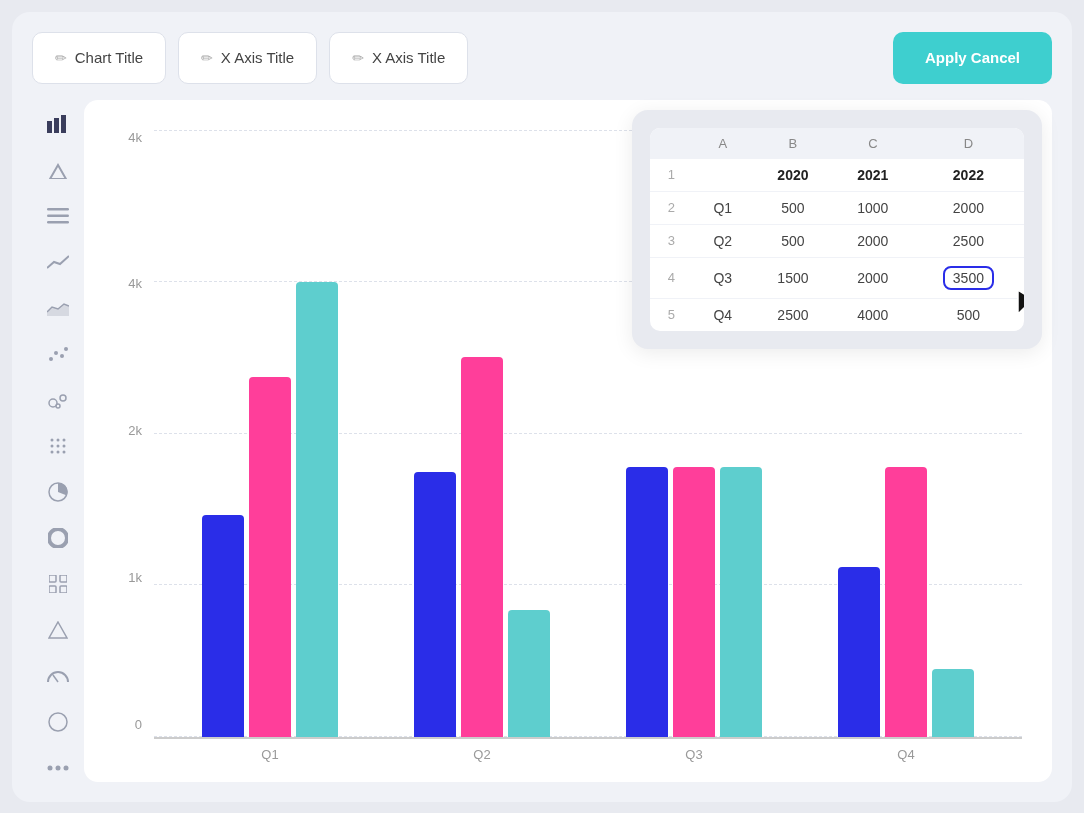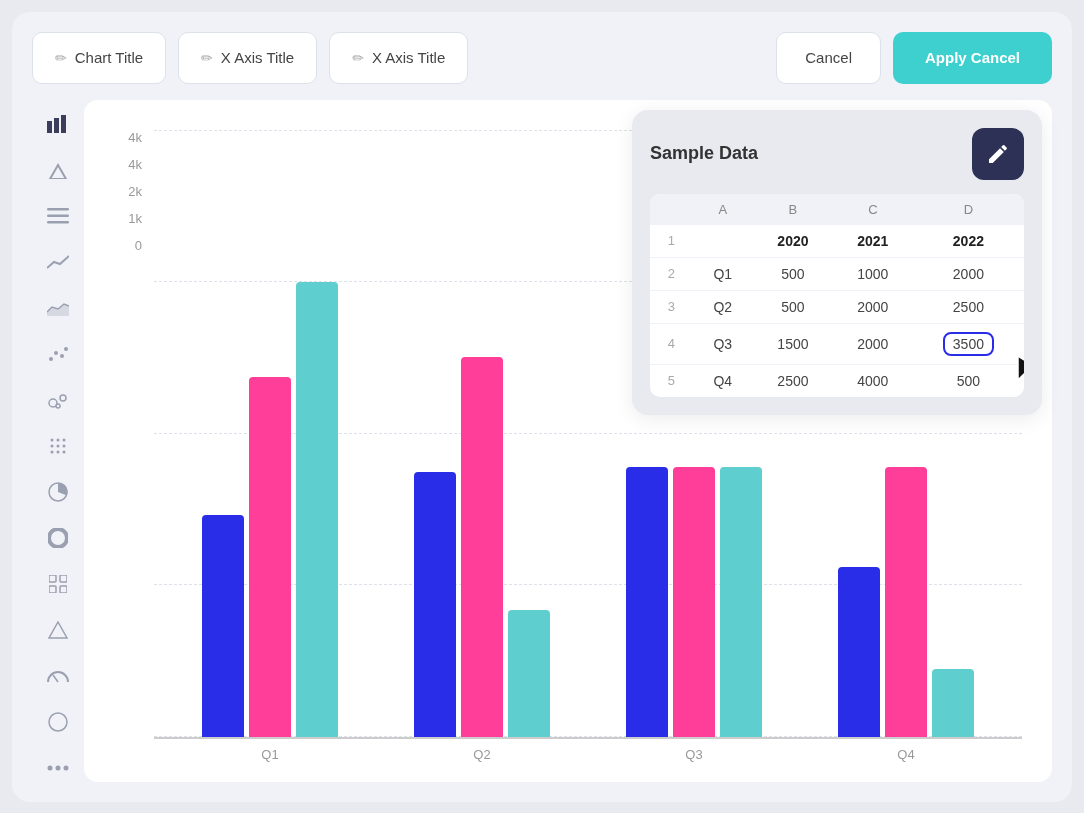--- a/index.html
+++ b/index.html
@@ -110,21 +110,21 @@
     }
     .chart-inner {
       flex: 1;
       display: flex;
       position: relative;
     }
     .y-axis {
       width: 50px;
       display: flex;
       flex-direction: column;
-      justify-content: flex-start;
+      justify-content: space-between;
       align-items: flex-end;
       padding-right: 12px;
       padding-bottom: 30px;
       color: #999;
       font-size: 13px;
       gap: 12px;
     }
     .chart-plot {
       flex: 1;
       display: flex;
@@ -266,23 +266,20 @@
     </button>
     <button class="toolbar-btn">
       <span class="edit-icon">✏</span>
       <span>X Axis Title</span>
     </button>
     <button class="toolbar-btn">
       <span class="edit-icon">✏</span>
       <span>X Axis Title</span>
     </button>
     <div class="toolbar-spacer"></div>
-    <button class="cancel-btn">
-      <span>Cancel</span>
-    </button>
     <button class="apply-btn">
       <span>Apply Cancel</span>
     </button>
   </div>
 
   <div class="content-area">
 
     <div class="sidebar">
       <div class="sidebar-icon active">
         <svg width="22" height="18" viewBox="0 0 22 18" fill="none">
@@ -437,28 +434,20 @@
           <div class="x-axis">
             <span class="x-label">Q1</span>
             <span class="x-label">Q2</span>
             <span class="x-label">Q3</span>
             <span class="x-label">Q4</span>
           </div>
         </div>
       </div>
 
       <div class="sample-data-panel">
-        <div class="panel-header">
-          <span class="panel-title">Sample Data</span>
-          <div class="panel-edit-btn">
-            <svg width="24" height="24" viewBox="0 0 24 24" fill="none">
-              <path d="M3 17.25V21h3.75L17.81 9.94l-3.75-3.75L3 17.25zm17.71-10.21c.39-.39.39-1.02 0-1.41l-2.34-2.34a1 1 0 0 0-1.41 0l-1.83 1.83 3.75 3.75 1.83-1.83z" fill="#fff"></path>
-            </svg>
-          </div>
-        </div>
         <table class="data-table">
           <thead>
             <tr>
               <th></th>
               <th>A</th>
               <th>B</th>
               <th>C</th>
               <th>D</th>
             </tr>
           </thead>

